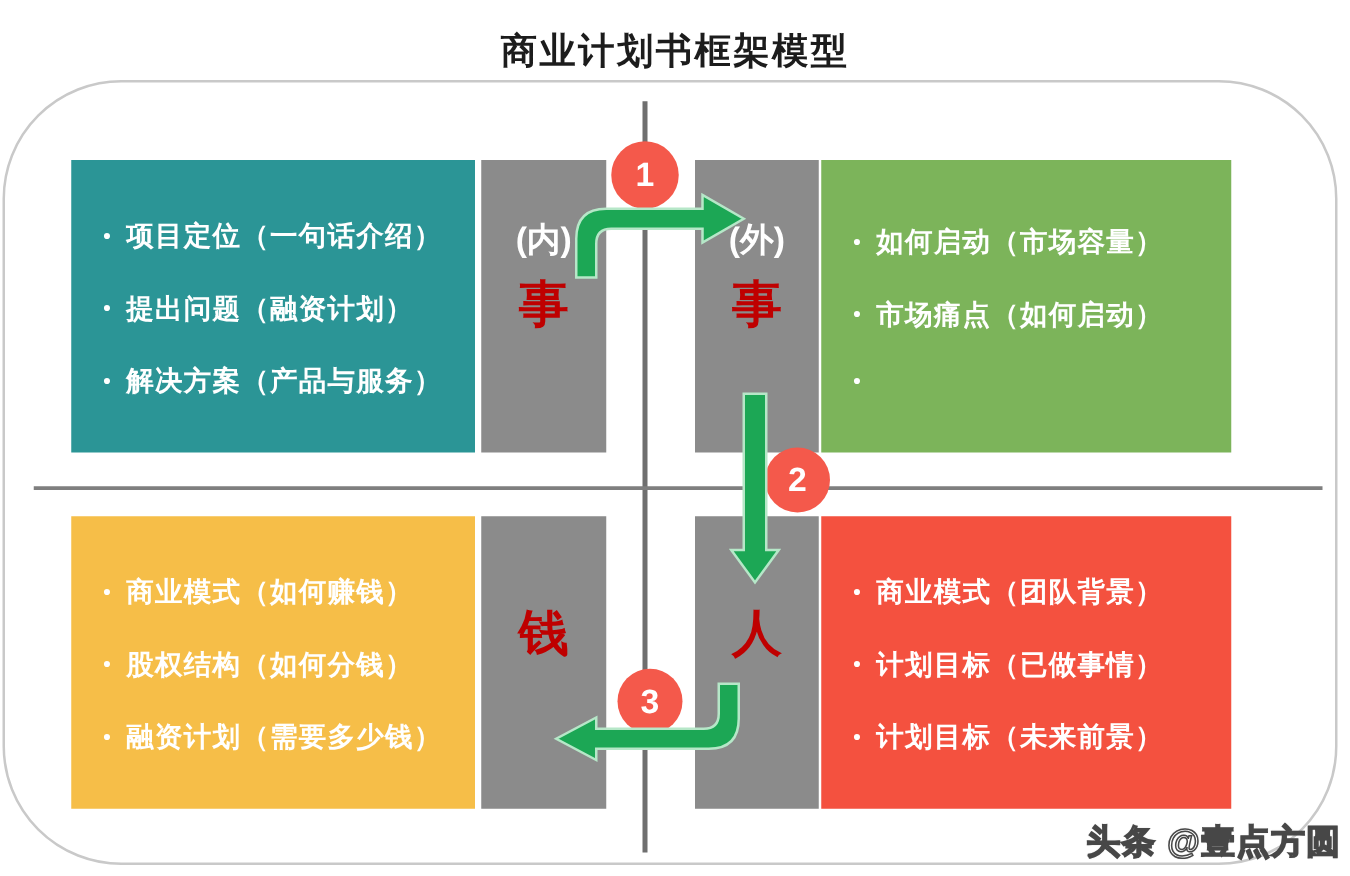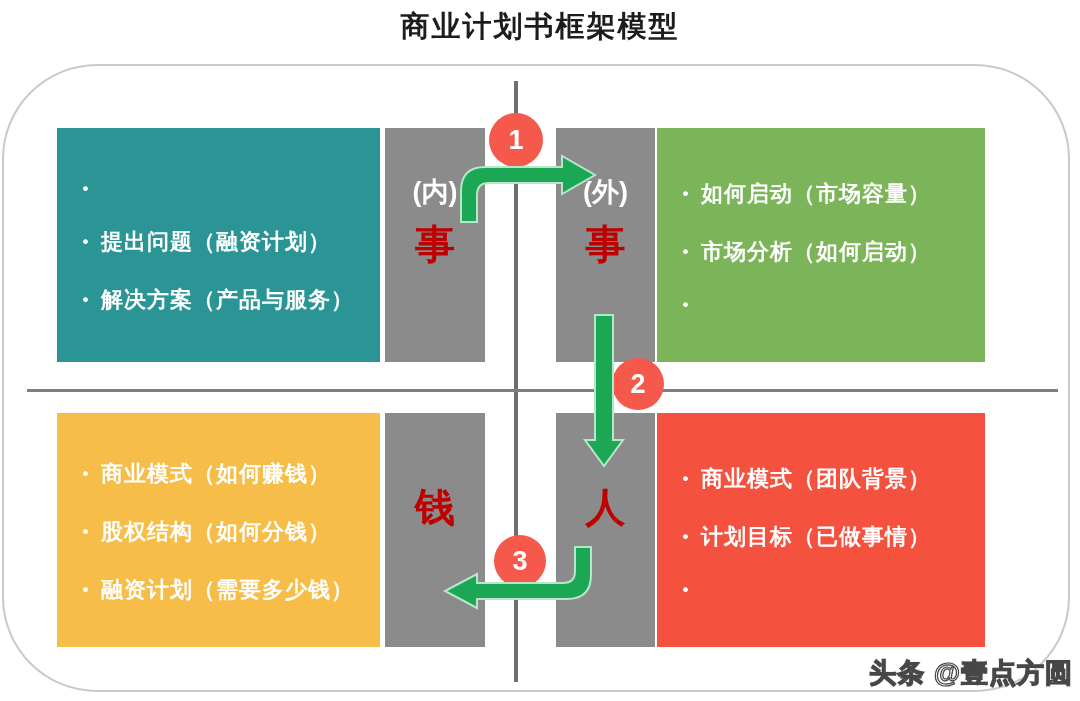--- a/index.html
+++ b/index.html
@@ -1,21 +1,21 @@
 <!DOCTYPE html>
 <html><head>
 <meta charset="utf-8">
 <style>
   html,body{margin:0;padding:0;background:#fff;}
   .canvas{
     position:relative;width:1080px;height:701px;background:#ffffff;
     font-family:"Liberation Sans","DejaVu Sans",sans-serif;overflow:hidden;
   }
   .title{
-    position:absolute;left:0;top:7px;width:100%;text-align:center;
+    position:absolute;left:0;top:21px;width:100%;text-align:center;
     font-size:29px;font-weight:600;color:#1c1c1c;letter-spacing:2px;
   }
   .frame{
     position:absolute;left:2px;top:64px;width:1068px;height:628px;
     border:2px solid #c9c9c9;border-radius:95px;box-sizing:border-box;
   }
   .vline{position:absolute;left:514px;top:81px;width:4px;height:601px;background:#6f6f6f;}
   .hline{position:absolute;left:27px;top:389px;width:1031px;height:3px;background:#7f7f7f;}
 
   .box{
@@ -66,39 +66,40 @@
 
   <div class="title">商业计划书框架模型</div>
 
   <div class="frame"></div>
   <div class="vline"></div>
   <div class="hline"></div>
 
   <div class="box q-tl">
     <div class="row">
       <span class="dot">•</span>
+      <span>项目定位（一句话介绍）</span>
     </div>
     <div class="row">
       <span class="dot">•</span>
       <span>提出问题（融资计划）</span>
     </div>
     <div class="row">
       <span class="dot">•</span>
       <span>解决方案（产品与服务）</span>
     </div>
   </div>
 
   <div class="box q-tr">
     <div class="row">
       <span class="dot">•</span>
       <span>如何启动（市场容量）</span>
     </div>
     <div class="row">
       <span class="dot">•</span>
-      <span>市场分析（如何启动）</span>
+      <span>市场痛点（如何启动）</span>
     </div>
     <div class="row">
       <span class="dot">•</span>
     </div>
   </div>
 
   <div class="box q-bl">
     <div class="row">
       <span class="dot">•</span>
       <span>商业模式（如何赚钱）</span>
@@ -117,20 +118,21 @@
     <div class="row">
       <span class="dot">•</span>
       <span>商业模式（团队背景）</span>
     </div>
     <div class="row">
       <span class="dot">•</span>
       <span>计划目标（已做事情）</span>
     </div>
     <div class="row">
       <span class="dot">•</span>
+      <span>计划目标（未来前景）</span>
     </div>
   </div>
 
   <div class="graybox g-tl">
     <span class="scope">(内)</span>
     <span class="word">事</span>
   </div>
   <div class="graybox g-tr">
     <span class="scope">(外)</span>
     <span class="word">事</span>

